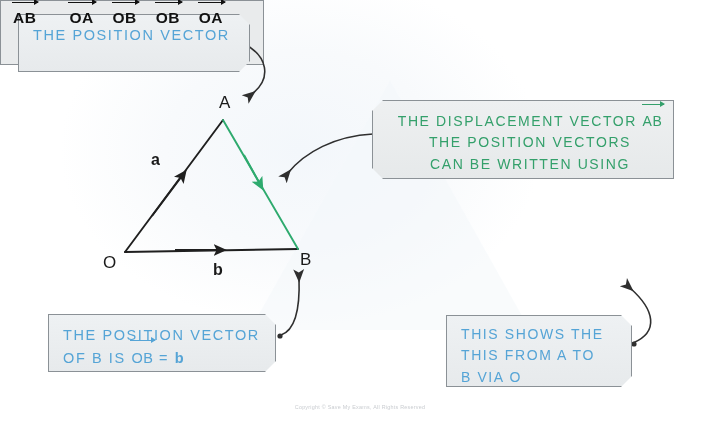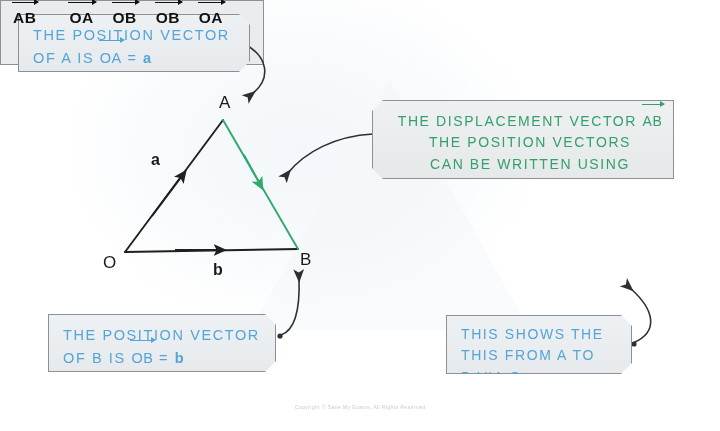--- a/index.html
+++ b/index.html
@@ -103,21 +103,21 @@
   #box-equation {
     left: 389px; top: 232px; width: 262px; height: 63px;
     background: #e9ebec; border: 1px solid #8b9196;
     padding: 0; color: #111; clip-path: none;
   }
   #box-pos-b {
     left: 48px; top: 314px; width: 228px; height: 58px;
     padding: 9px 0 0 14px; font-size: 14.5px;
   }
   #box-route {
-    left: 446px; top: 315px; width: 186px; height: 59px;
+    left: 446px; top: 315px; width: 186px; height: 72px;
     padding: 8px 0 0 14px; font-size: 14px;
   }
 
   .eq-line { display: block; white-space: nowrap; font-size: 15.5px; font-weight: bold; }
   #eq1 { padding: 7px 0 0 12px; letter-spacing: 0.4px; }
   #eq2 { padding: 6px 0 0 52px; letter-spacing: 0.4px; }
 
   
   #diagram { position: absolute; left: 0; top: 0; }
   .vlabel {
@@ -191,21 +191,20 @@
   </svg>
 
   <span class="vlabel" id="label-O">O</span>
   <span class="vlabel" id="label-A">A</span>
   <span class="vlabel" id="label-B">B</span>
   <span class="vlabel" id="label-a">a</span>
   <span class="vlabel" id="label-b">b</span>
 
   <div class="callout blue-style notch-right" id="box-pos-a">
     <span class="txt blue">THE  POSITION  VECTOR</span>
-    <span class="txt blue"><span>OF  A  IS  </span><span class="vec">OA</span><span> = </span><span class="boldv">a</span></span>
   </div>
 
   <div class="callout green-style notch-left" id="box-disp-ab">
     <span class="txt green"><span>THE  DISPLACEMENT  VECTOR  </span><span class="vec">AB</span></span>
     <span class="txt green">THE  POSITION  VECTORS</span>
     <span class="txt green">CAN  BE  WRITTEN  USING</span>
   </div>
 
   <div id="box-equation">
     <span class="eq-line" id="eq1"><span class="vec">AB</span><span> = − </span><span class="vec">OA</span><span> + </span><span class="vec">OB</span><span> = </span><span class="vec">OB</span><span> − </span><span class="vec">OA</span></span>

